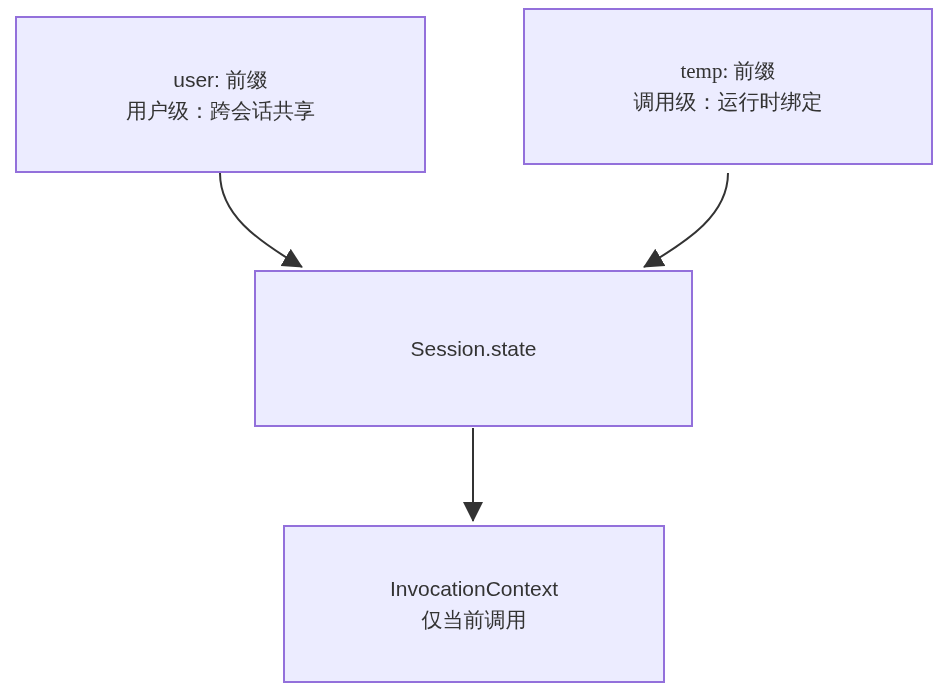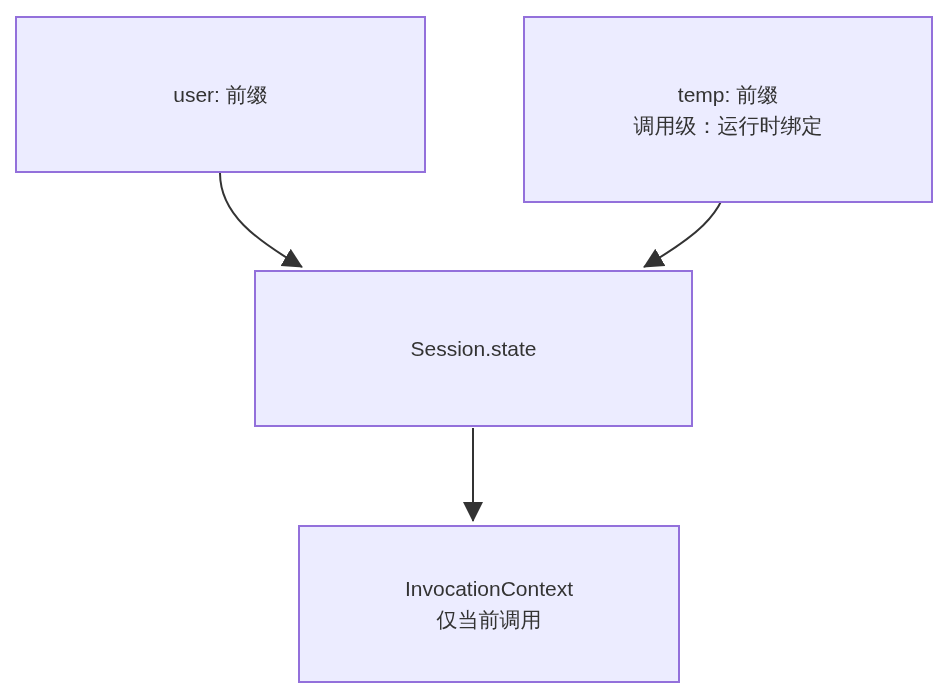--- a/index.html
+++ b/index.html
@@ -34,42 +34,43 @@
     justify-content: center;
     text-align: right;
     color: #333333;
     font-size: 21px;
     line-height: 31px;
   }
   .node .label-line {
     white-space: nowrap;
   }
   #node-user       { left: 15px;  top: 16px;  width: 411px; height: 157px; }
-  #node-temp       { left: 523px; top: 16px;  width: 410px; height: 187px; }
+  #node-temp       { left: 523px; top: 8px;  width: 410px; height: 157px; font-family: Liberation Serif, serif; }
   #node-session    { left: 254px; top: 270px; width: 439px; height: 157px; gap: 36px; }
-  #node-invocation { left: 283px; top: 525px; width: 382px; height: 158px; margin-left: 15px; }
+  #node-invocation { left: 283px; top: 525px; width: 382px; height: 158px; }
 </style>
 </head>
 <body>
 
 <div class="canvas">
 
   <svg class="edge-layer" width="948" height="700" viewBox="0 0 948 700" xmlns="http://www.w3.org/2000/svg">
     <defs>
       <marker id="arrowhead" viewBox="0 0 10 10" refX="9.5" refY="5" markerUnits="userSpaceOnUse" markerWidth="20" markerHeight="20" orient="auto">
         <path d="M0,0 L10,5 L0,10 z" fill="#333333"></path>
       </marker>
     </defs>
     <path d="M220,173 C220,214 256,240 302,267" fill="none" stroke="#333333" stroke-width="2" marker-end="url(#arrowhead)"></path>
     <path d="M728,173 C728,214 690,240 644,267" fill="none" stroke="#333333" stroke-width="2" marker-end="url(#arrowhead)"></path>
     <path d="M473,428 L473,521" fill="none" stroke="#333333" stroke-width="2" marker-end="url(#arrowhead)"></path>
   </svg>
 
   <div class="node" id="node-user">
     <div class="label-line">user: 前缀</div>
+    <div class="label-line">用户级：跨会话共享</div>
   </div>
 
   <div class="node" id="node-temp">
     <div class="label-line">temp: 前缀</div>
     <div class="label-line">调用级：运行时绑定</div>
   </div>
 
   <div class="node" id="node-session">
     <div class="label-line">Session.state</div>
   </div>

